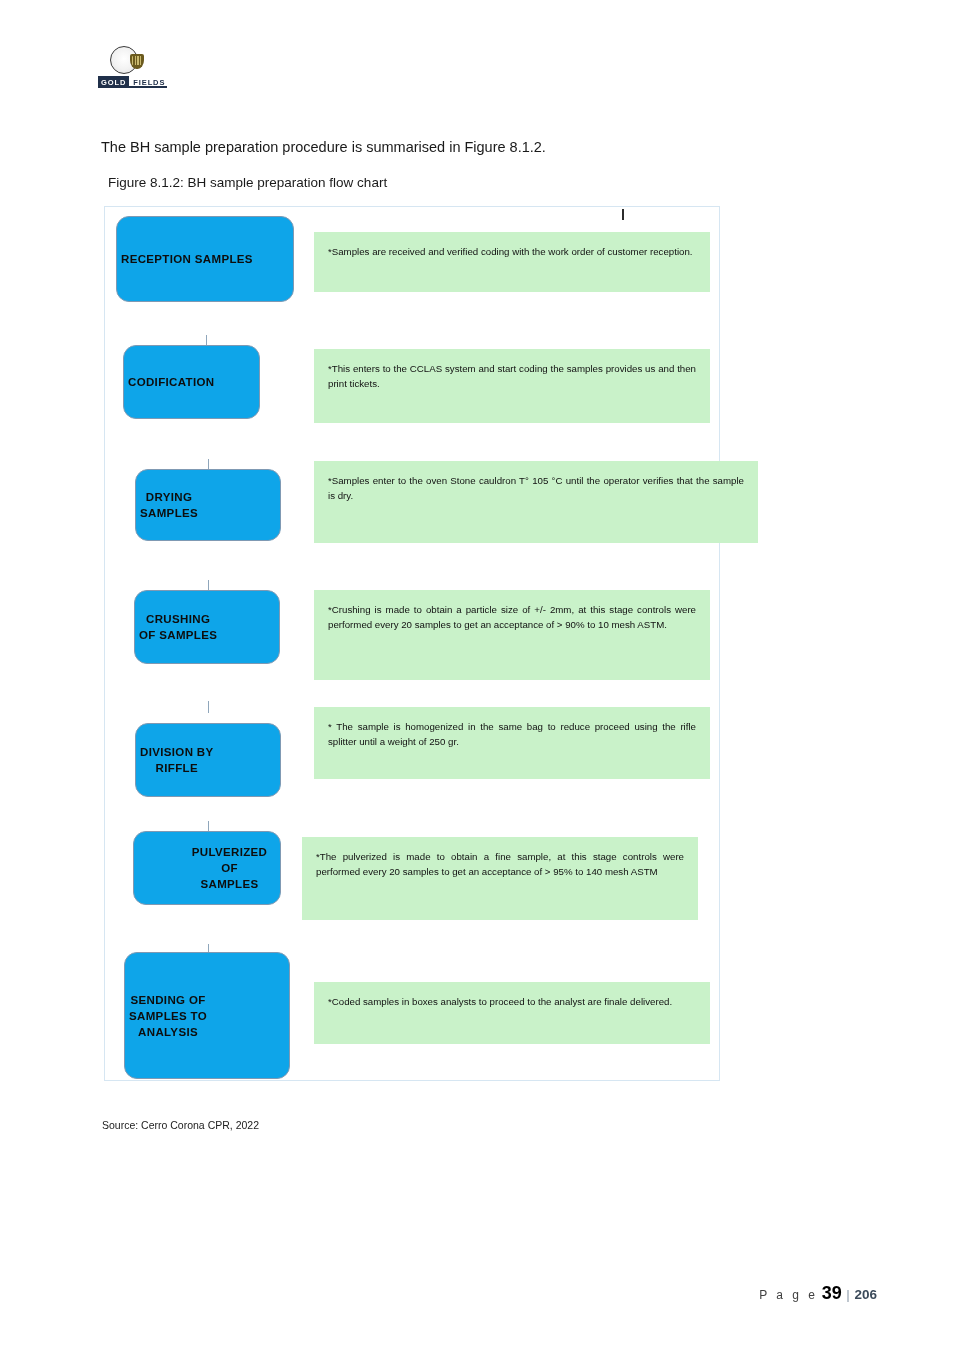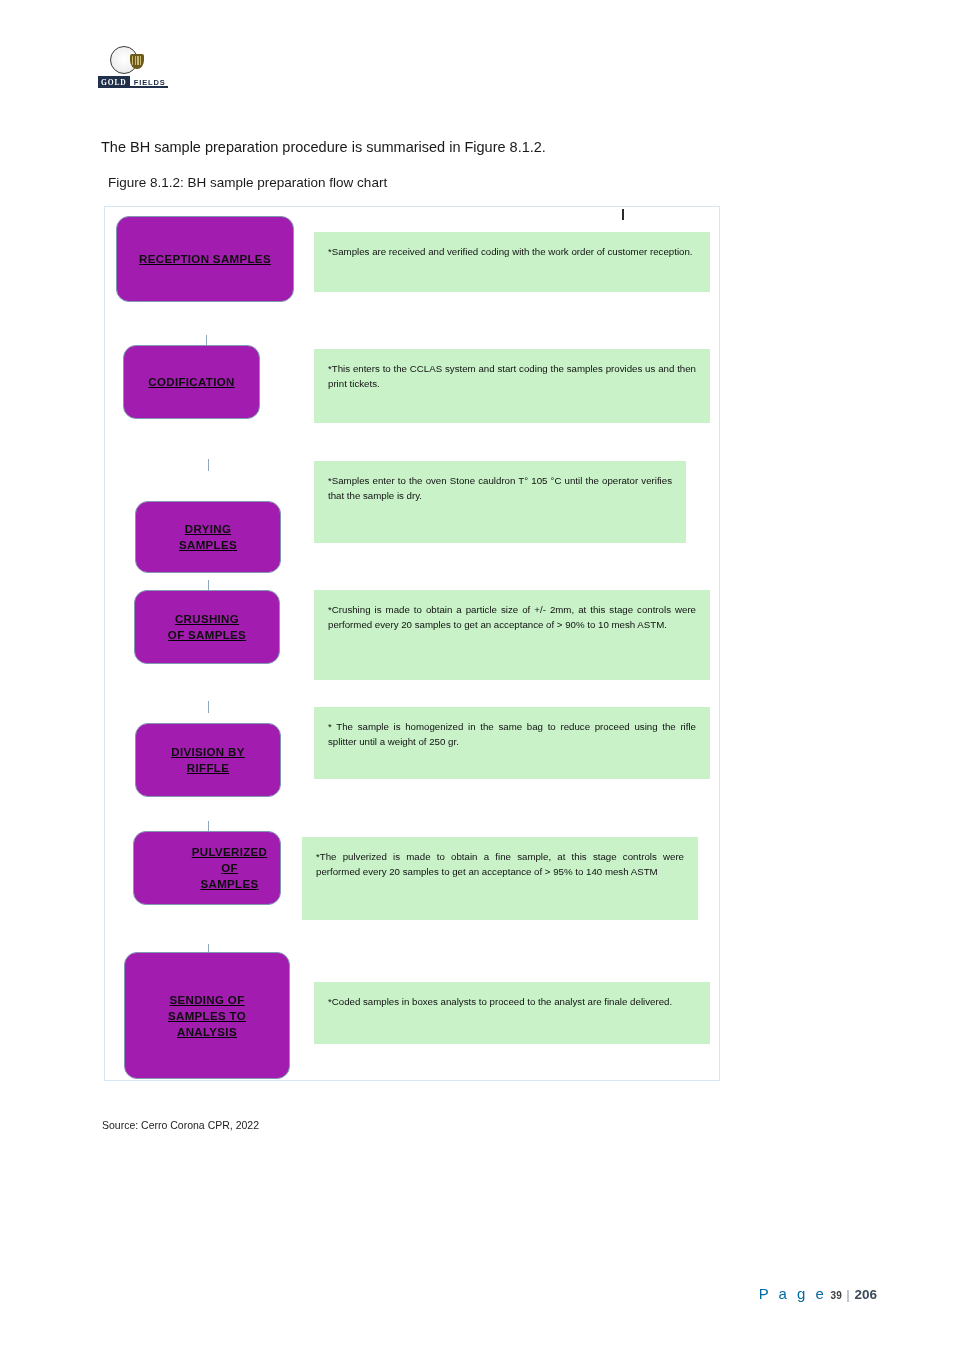--- a/index.html
+++ b/index.html
@@ -64,21 +64,21 @@
     align-items: stretch;
   }
   #logo .wm-gold {
     background: #20304a;
     color: #ffffff;
     font-size: 7.5px;
     font-weight: bold;
     letter-spacing: 0.9px;
     padding: 1.5px 3px 1.5px 3px;
     line-height: 9px;
-    font-family: Liberation Serif, serif;
+    font-family: Liberation Sans, sans-serif;
   }
   #logo .wm-fields {
     color: #20304a;
     font-size: 7.5px;
     font-weight: bold;
     letter-spacing: 0.9px;
     padding: 1.5px 2px 1.5px 4px;
     line-height: 9px;
     border-bottom: 2px solid #20304a;
     font-family: "Liberation Sans", sans-serif;
@@ -130,25 +130,23 @@
     top: 2px;
     width: 1.6px;
     height: 11px;
     background: #2c2c2c;
   }
   .stage-box {
     position: absolute;
     border: 1.3px solid #7f99b3;
     border-radius: 13px;
     box-sizing: border-box;
-    background: #a21caf;
+    background: #0ea5e9;
     display: flex;
     align-items: center;
-    justify-content: center;
-    text-decoration: underline;
   }
   .stage-label {
     font-size: 11.5px;
     font-weight: bold;
     letter-spacing: 0.35px;
     line-height: 16px;
     text-align: center;
     color: #0d0d0d;
     white-space: pre-line;
     padding: 0 4px;
@@ -176,28 +174,28 @@
   
   #page-footer {
     position: absolute;
     right: 88px;
     top: 1285px;
     font-size: 13px;
     line-height: 17px;
     white-space: nowrap;
   }
   #page-footer .pg-word {
-    color: #0369a1;
+    color: #404040;
     letter-spacing: 3px;
-    font-size: 15px;
+    font-size: 12px;
   }
   #page-footer .pg-num {
-    color: #404040;
-    font-weight: bold;
-    font-size: 10px;
+    color: #000000;
+    font-weight: bold;
+    font-size: 18px;
   }
   #page-footer .pg-sep {
     color: #8f9dab;
     font-size: 13.5px;
     padding: 0 1px;
   }
   #page-footer .pg-total {
     color: #3b4a5a;
     font-weight: bold;
     font-size: 13.5px;
@@ -229,25 +227,25 @@
         <p class="desc-text">*Samples are received and verified coding with the work order    of customer reception.</p>
       </div>
       <div class="connector-tick" style="left: 101px; top: 128px; height: 12px;"></div>
       <div class="stage-box" style="left: 18px; top: 138px; width: 137px; height: 74px;">
         <div class="stage-label">CODIFICATION</div>
       </div>
       <div class="desc-box" style="left: 209px; top: 142px; width: 396px; height: 74px;">
         <p class="desc-text">*This enters to the CCLAS system and start coding the samples provides us and then print tickets.</p>
       </div>
       <div class="connector-tick" style="left: 103px; top: 252px; height: 12px;"></div>
-      <div class="stage-box" style="left: 30px; top: 262px; width: 146px; height: 72px; margin-top: 32px;">
+      <div class="stage-box" style="left: 30px; top: 262px; width: 146px; height: 72px;">
         <div class="stage-label">DRYING
 SAMPLES</div>
       </div>
-      <div class="desc-box" style="left: 209px; top: 254px; width: 372px; height: 82px;">
+      <div class="desc-box" style="left: 209px; top: 254px; width: 444px; height: 82px;">
         <p class="desc-text">*Samples enter to the oven Stone cauldron T° 105 °C until the operator verifies that the sample is dry.</p>
       </div>
       <div class="connector-tick" style="left: 103px; top: 373px; height: 12px;"></div>
       <div class="stage-box" style="left: 29px; top: 383px; width: 146px; height: 74px;">
         <div class="stage-label">CRUSHING
 OF SAMPLES</div>
       </div>
       <div class="desc-box" style="left: 209px; top: 383px; width: 396px; height: 90px;">
         <p class="desc-text">*Crushing is made to obtain a particle size of +/- 2mm, at this stage controls were performed every 20 samples to get an acceptance of &gt; 90% to 10 mesh ASTM.</p>
       </div>

